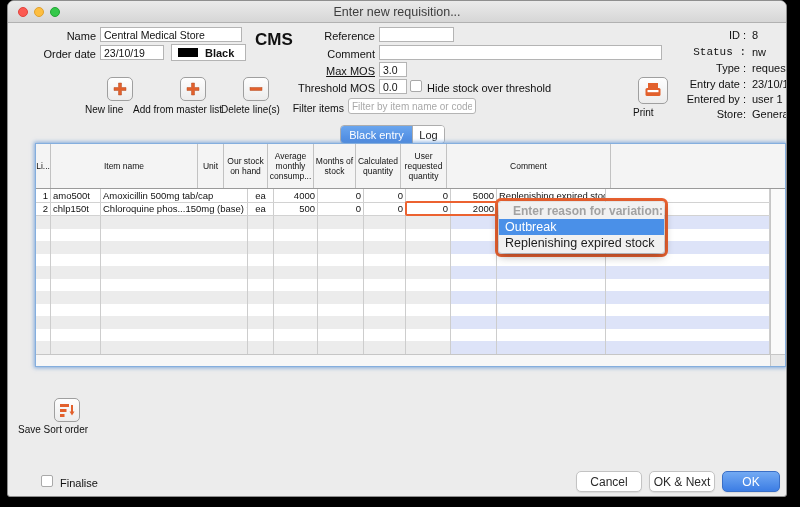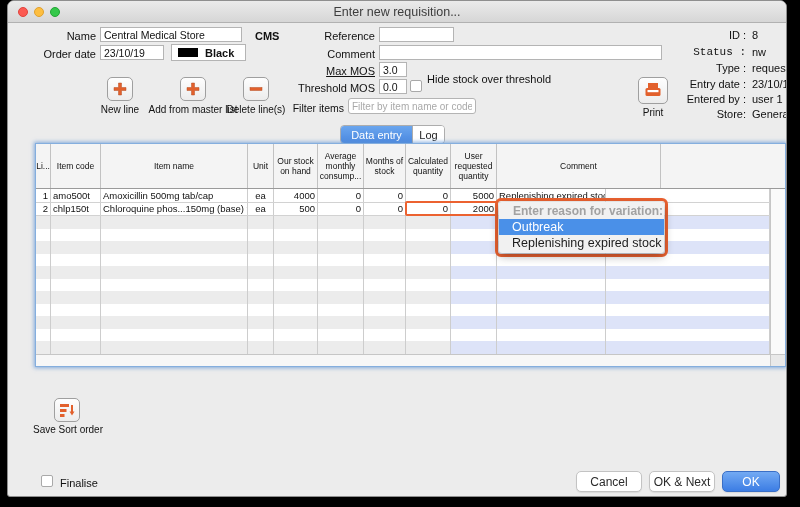--- a/index.html
+++ b/index.html
@@ -15,33 +15,33 @@
   .light { position:absolute; top:6px; width:10px; height:10px; border-radius:50%; }
   .light.red    { left:10px; background:#fc5a52; border:1px solid #e0443d; }
   .light.yellow { left:26px; background:#fdbe40; border:1px solid #dfa02f; }
   .light.green  { left:42px; background:#34c84a; border:1px solid #23a535; }
 
   .lbl { position:absolute; font-size:11px; color:#111; white-space:nowrap; }
   .r { text-align:right; }
   input.fld { position:absolute; height:15px; border:1px solid #b4b4b4; background:#fff;
               font-family:"Liberation Sans", sans-serif; font-size:10.5px; padding:0 3px; color:#111; }
   input.fld::placeholder { color:#a9a9a9; }
-  .static-txt { position:absolute; font-size:11px; color:#111; }
+  .static-txt { position:absolute; font-size:17px; color:#111; }
 
   .color-select { position:absolute; left:163px; top:43px; width:75px; height:17px;
                   background:#fff; border:1px solid #b4b4b4; display:flex; align-items:center; }
   .swatch { width:20px; height:9px; background:#000; margin-left:6px; }
   .color-name { font-size:11px; font-weight:bold; color:#111; margin-left:7px; }
 
   .checkbox { position:absolute; width:12px; height:12px; background:#fff;
               border:1px solid #a9a9a9; border-radius:2px; }
 
   .iconbtn { position:absolute; width:26px; height:24px; border:1px solid #9f9f9f; border-radius:5px;
              background:linear-gradient(#fefefe,#ececec); display:flex; align-items:center; justify-content:center; }
-  .iconlbl { position:absolute; font-size:10px; color:#111; text-align:center; white-space:nowrap; }
+  .iconlbl { position:absolute; font-size:10px; color:#111; white-space:nowrap; }
 
   .seg-tabs { position:absolute; left:332px; top:124px; height:19px; display:flex;
               border:1px solid #adadad; border-radius:4px; overflow:hidden; background:#fff; }
   .seg { font-size:11px; display:flex; align-items:center; justify-content:center; color:#222; }
   .seg.active { background:linear-gradient(#6ba6ee,#4a88e0); color:#fff; }
   .seg.plain { background:#fff; border-left:1px solid #adadad; }
 
   .tablewrap { position:absolute; left:27px; top:142px; width:751px; height:224px;
                background:#fff; border:1px solid #84aede;
                box-shadow:0 0 4px 1px rgba(95,148,214,0.75); }
@@ -61,21 +61,21 @@
   .scorner { position:absolute; right:0; bottom:0; width:15px; height:12px;
              background:#e9e9e9; border-left:1px solid #c6c6c6; border-top:1px solid #c6c6c6; }
   .cell-highlight { position:absolute; left:369px; top:12px; width:93px; height:15px;
                     border:2px solid #ec6230; border-radius:2px; z-index:5; }
 
   .popup { position:absolute; left:487px; top:197px; width:173px; border:3px solid #ec6230;
            border-radius:6px; z-index:20; background:rgba(240,240,240,0.55); padding:1px; }
   .menu { background:#f1f1f1; border-radius:3px; box-shadow:0 3px 10px rgba(0,0,0,0.35); padding:1px 0 2px 0; }
   .menu-title { font-size:12px; font-weight:bold; color:#a2a2a2; padding:1px 4px 1px 14px;
                 white-space:nowrap; overflow:hidden; }
-  .menu-item { font-size:12.5px; color:#1c1c1c; height:16px; line-height:16px; padding-left:13px;
+  .menu-item { font-size:12.5px; color:#1c1c1c; height:16px; line-height:16px; padding-left:6px;
                white-space:nowrap; overflow:hidden; }
   .menu-item.selected { background:#4a90e8; color:#fff; }
 
   .btn { position:absolute; height:21px; border:1px solid #c3c3c3; border-radius:5px;
          background:#fff; font-size:12px; color:#2b2b2b; display:flex; align-items:center;
          justify-content:center; box-shadow:0 1px 1px rgba(0,0,0,0.08); }
   .btn.primary { background:linear-gradient(#73aaf3,#3c7de4); border-color:#3a6fc6; color:#fff; }
 
   .info-lbl { position:absolute; width:150px; text-align:right; font-size:11px; color:#111; white-space:nowrap; }
   .info-val { position:absolute; left:744px; font-size:11px; color:#111; white-space:nowrap; }
@@ -109,21 +109,21 @@
 
     <div class="lbl r" style="left:297px; top:47px; width:70px;">Comment</div>
     <input class="fld" style="left: 371px; top: 44px; width: 283px;" value="">
 
     <div class="lbl r" style="left:297px; top:64px; width:70px;text-decoration:underline;">Max MOS</div>
     <input class="fld" style="left: 371px; top: 61px; width: 28px;" value="3.0">
 
     <div class="lbl r" style="left:277px; top:81px; width:90px;">Threshold MOS</div>
     <input class="fld" style="left: 371px; top: 78px; width: 28px;" value="0.0">
     <span class="checkbox" style="left:402px; top:79px;"></span>
-    <div class="lbl" style="left:419px; top:72px;">Hide stock over threshold</div>
+    <div class="lbl" style="left:419px; top:81px;">Hide stock over threshold</div>
 
     <div class="iconbtn" style="left:99px; top:76px;">
       <svg width="16" height="16">
           <path d="M6.5 2h3v4.5H14v3H9.5V14h-3V9.5H2v-3h4.5z" fill="#e2602c" stroke="#b64f22" stroke-width="0.5"></path>
         </svg>
     </div>
     <div class="iconlbl" style="left:77px; top:103px; width:70px;">New line</div>
 
     <div class="iconbtn" style="left:172px; top:76px;">
       <svg width="16" height="16">
@@ -158,28 +158,27 @@
     <div class="info-lbl" style="left:588px; top:61px;">Type :</div>
     <div class="info-val" style="top:61px;">request</div>
     <div class="info-lbl" style="left:588px; top:77px;">Entry date :</div>
     <div class="info-val" style="top:77px;">23/10/19</div>
     <div class="info-lbl" style="left:588px; top:92px;">Entered by :</div>
     <div class="info-val" style="top:92px;">user 1 (pass= us</div>
     <div class="info-lbl" style="left:588px; top:107px;">Store:</div>
     <div class="info-val" style="top:107px;">General Warehou</div>
 
     <div class="seg-tabs">
-      <div class="seg active" style="width:71px;">Data entry</div>
+      <div class="seg active" style="width:71px;">Black entry</div>
       <div class="seg plain" style="width:32px;">Log</div>
     </div>
 
     <div class="tablewrap">
       <div class="thead" id="thead">
           <div class="th" style="width: 15px;">Li...</div>
-          <div class="th" style="width: 50px;">Item code</div>
           <div class="th" style="width: 147px;">Item name</div>
           <div class="th" style="width: 26px;">Unit</div>
           <div class="th" style="width: 44px;">Our stock on hand</div>
           <div class="th" style="width: 46px;">Average monthly consump...</div>
           <div class="th" style="width: 42px;">Months of stock</div>
           <div class="th" style="width: 45px;">Calculated quantity</div>
           <div class="th" style="width: 46px;">User requested quantity</div>
           <div class="th" style="width: 164px;">Comment</div>
           <div class="th" style="width: 15px; border-right: none;"></div>
         </div>

